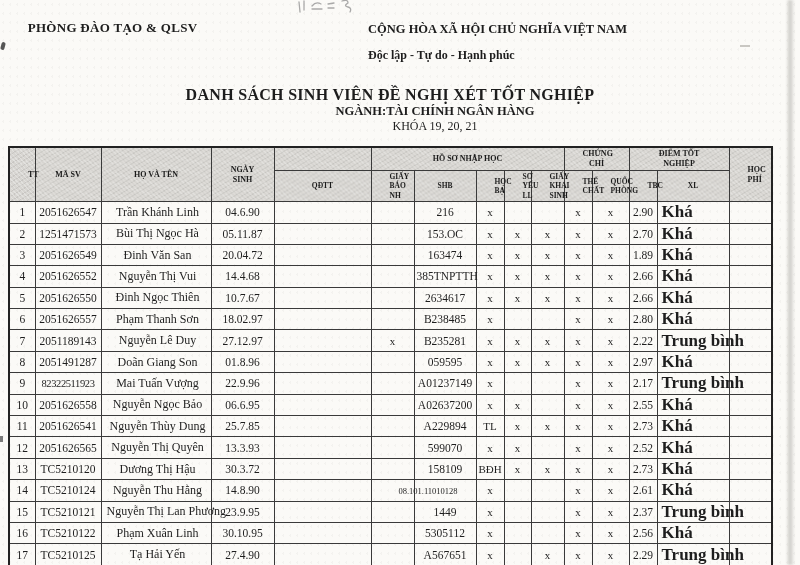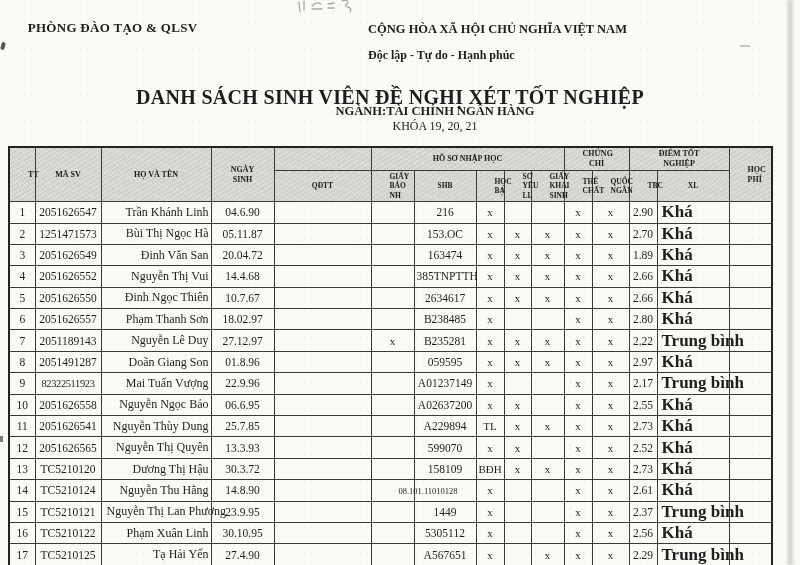--- a/index.html
+++ b/index.html
@@ -8,35 +8,35 @@
   .sheet::before{content:"";position:absolute;inset:0;pointer-events:none;
     background-image:radial-gradient(rgba(110,110,105,.05) 1px,transparent 1px);
     background-size:7px 9px;}
   
   .org{position:absolute;left:10px;top:20px;width:205px;text-align:center;line-height:16px;}
   .org .l1{font-weight:bold;font-size:12.5px;letter-spacing:.2px;}
   .org .l2{font-weight:bold;font-size:13px;letter-spacing:.3px;}
   .motto{position:absolute;left:368px;top:22px;width:295px;text-align:left;}
   .motto .l1{font-weight:bold;font-size:12.5px;}
   .motto .l2{font-weight:bold;font-size:12px;margin-top:11px;}
-  .title{position:absolute;left:0;top:86px;width:780px;text-align:center;font-weight:bold;font-size:20px;letter-spacing:.3px;}
+  .title{position:absolute;left:0;top:86px;width:780px;text-align:center;font-weight:bold;font-size:16px;letter-spacing:.3px;}
   .major{position:absolute;left:60px;top:104px;width:750px;text-align:center;font-weight:bold;font-size:12.5px;}
   .cohort{position:absolute;left:60px;top:119px;width:750px;text-align:center;font-size:12px;}
   
   .grid{position:absolute;left:8px;top:146px;width:764px;border-collapse:collapse;table-layout:fixed;border:2px solid #222;}
   .grid th,.grid td{border:1px solid #3a3a3a;overflow:visible;}
   .grid thead th{background-color:#d7d5d1;
     background-image:repeating-linear-gradient(47deg,rgba(255,255,255,.28) 0 1px,transparent 1px 3px),
                      repeating-linear-gradient(-31deg,rgba(90,88,84,.12) 0 1px,transparent 1px 4px);
     font-weight:bold;color:#1b1b1b;text-align:center;vertical-align:middle;
     font-size:7.5px;line-height:1.25;padding:1px 18px;}
   .grid thead tr.r1 th{height:18px;font-size:8px;}
   .grid thead tr.r2 th{height:28px;}
   .grid tbody td{height:20.4px;font-size:11.5px;color:#1e1e1e;text-align:center;vertical-align:middle;padding:0 2px;background:transparent;}
-  .grid tbody .col-name{text-align:right;padding-left:5px;font-size:12px;white-space:nowrap;margin-top:28px;}
+  .grid tbody .col-name{text-align:center;padding-left:5px;font-size:12px;white-space:nowrap;margin-top:28px;}
   .grid tbody .col-xl{text-align:left;padding-left:4px;font-weight:bold;font-size:17px;white-space:nowrap;}
   .grid tbody .col-hoc-ba,.grid tbody .col-so-yeu-ll,.grid tbody .col-giay-khai-sinh,
   .grid tbody .col-the-chat,.grid tbody .col-quoc-phong,.grid tbody .col-giay-bao-nh{font-size:11px;}
   .grid tbody td.tight{font-size:10.5px;letter-spacing:-.4px;padding:0;}
   .shb-long{display:inline-block;font-size:8.5px;white-space:nowrap;margin-left:-34px;}
   
   .scribble{position:absolute;left:296px;top:-2px;}
   .scan-band{position:absolute;right:6px;top:0;width:8px;height:565px;
     background:linear-gradient(to right,rgba(160,158,152,0),rgba(148,146,140,.45),rgba(160,158,152,.08));
     filter:blur(1px);}
@@ -106,21 +106,21 @@
         <th rowspan="2">HỌC PHÍ</th>
       </tr>
       <tr class="r2">
         <th>QĐTT</th>
         <th>GIẤY BÁO NH</th>
         <th>SHB</th>
         <th>HỌC BẠ</th>
         <th>SƠ YẾU LL</th>
         <th>GIẤY KHAI SINH</th>
         <th>THỂ CHẤT</th>
-        <th>QUỐC NGÂN</th>
+        <th>QUỐC PHÒNG</th>
         <th>TBC</th>
         <th>XL</th>
       </tr>
     </thead>
     <tbody>
         <tr>
           <td class="col-tt">1</td>
           <td class="col-ma-sv">2051626547</td>
           <td class="col-name">Trần Khánh Linh</td>
           <td class="col-dob">04.6.90</td>

